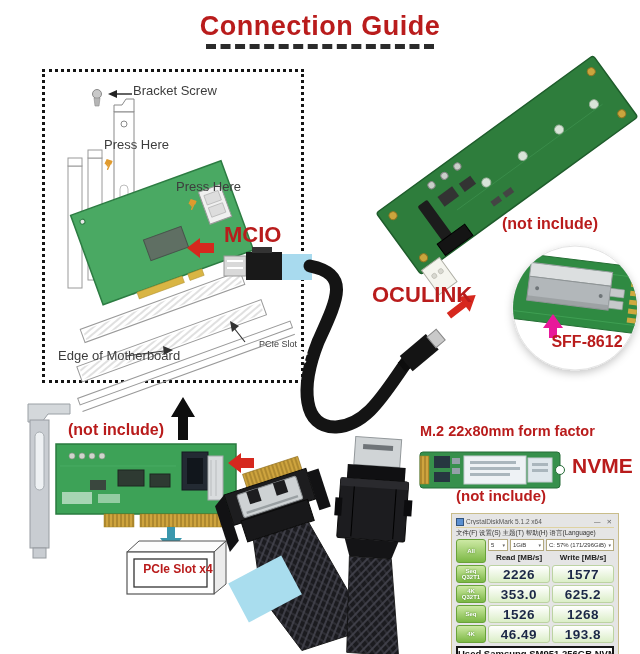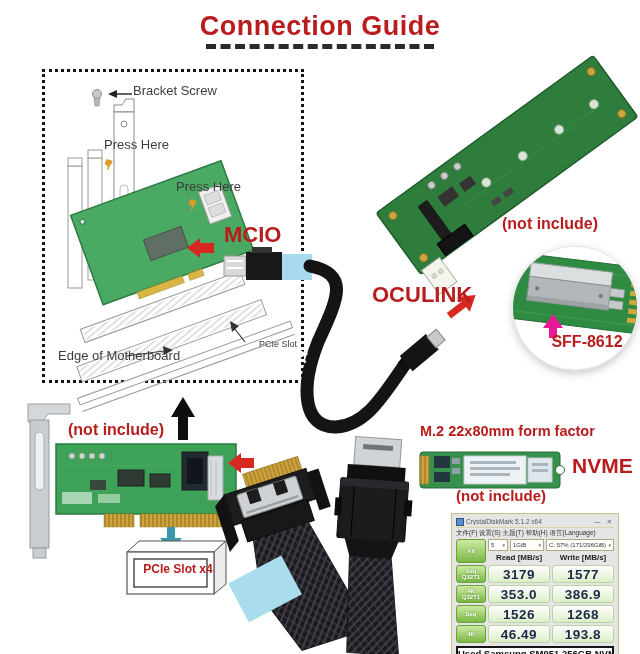--- a/index.html
+++ b/index.html
@@ -360,27 +360,27 @@
             </span>
         </div>
         <div class="cdm-hdrs">
           <span>Read [MB/s]</span>
           <span>Write [MB/s]</span>
         </div>
       </div>
     </div>
     <div class="cdm-row">
       <div class="cdm-btn">Seq Q32T1</div>
-      <div class="cdm-val">3179</div>
+      <div class="cdm-val">2226</div>
       <div class="cdm-val">1577</div>
     </div>
     <div class="cdm-row">
       <div class="cdm-btn">4K Q32T1</div>
       <div class="cdm-val">353.0</div>
-      <div class="cdm-val">386.9</div>
+      <div class="cdm-val">625.2</div>
     </div>
     <div class="cdm-row">
       <div class="cdm-btn">Seq</div>
       <div class="cdm-val">1526</div>
       <div class="cdm-val">1268</div>
     </div>
     <div class="cdm-row">
       <div class="cdm-btn">4K</div>
       <div class="cdm-val">46.49</div>
       <div class="cdm-val">193.8</div>

